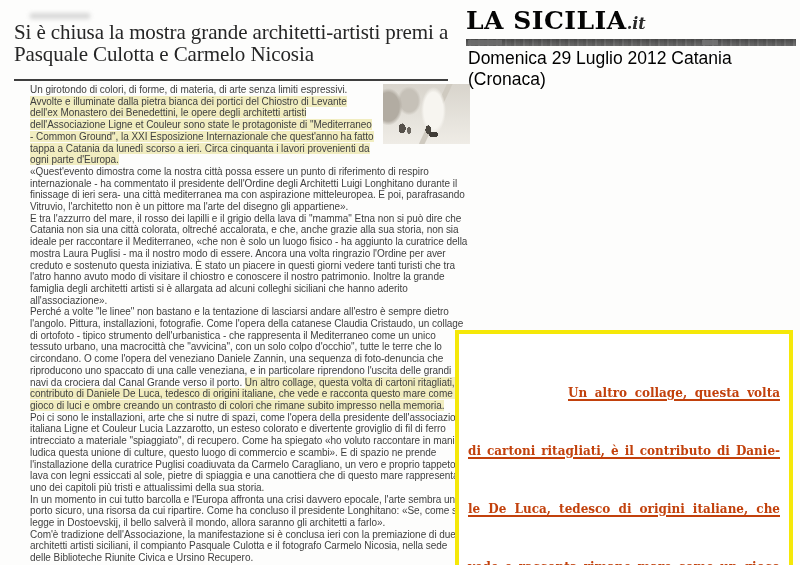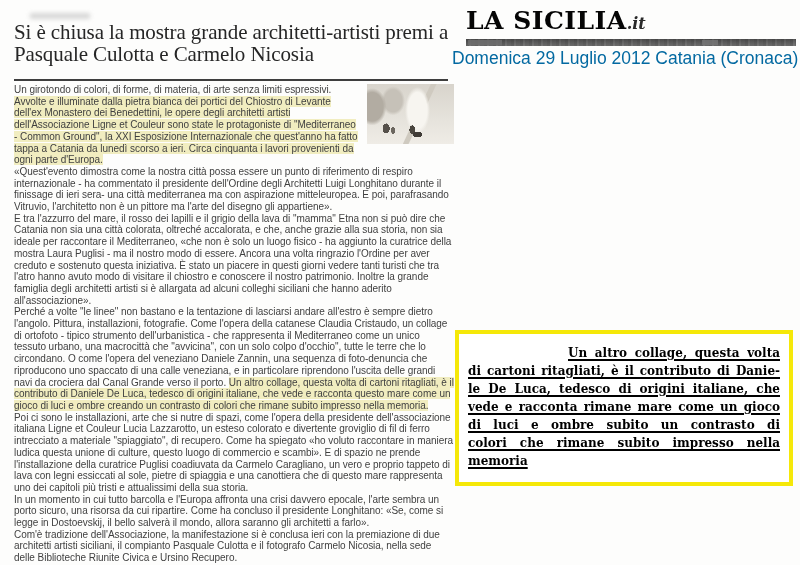--- a/index.html
+++ b/index.html
@@ -14,21 +14,21 @@
   }
   .headline{
     position:absolute; left:14px; top:22px; width:438px;
     font-family:"Liberation Serif","DejaVu Serif",serif;
     font-size:21px; line-height:21.5px; color:#262626; letter-spacing:-0.1px;
   }
   .headline-rule{
     position:absolute; left:14px; top:79px; width:434px; height:2px; background:#3e3e3e;
   }
   .article-body{
-    position:absolute; left:14px; top:84px; width:440px;
+    position:absolute; left:30px; top:84px; width:440px;
     font-size:10px; line-height:11.7px; color:#3f3f3f; letter-spacing:-0.05px;
     text-align:left;
   }
   .para{margin:0;}
   .hl{ background:var(--hl,#f1edc0); }
   .photo{
     float:right; width:87px; height:60px; margin:0 0 3px 7px;
     background:
       radial-gradient(ellipse 4px 6px at 52% 76%, #4a463f 0 70%, transparent 71%),
       radial-gradient(ellipse 5px 7px at 22% 74%, #55504a 0 70%, transparent 71%),
@@ -59,34 +59,34 @@
   }
   .masthead-bar::before{
     content:""; position:absolute; left:2px; top:1px; width:34px; height:5px;
     background:#6d6d6d; opacity:.85;
   }
   .masthead-bar::after{
     content:""; position:absolute; left:236px; top:1px; width:16px; height:5px;
     background:#757575; opacity:.8;
   }
   .dateline{
-    position:absolute; left:452px; top:48px;
-    font-size:17.5px; color:#0369a1; letter-spacing:0;
+    position:absolute; left:468px; top:48px;
+    font-size:17.5px; color:#000000; letter-spacing:0;
   }
   
   .callout{
     position:absolute; left:455px; top:330px; width:338px; box-sizing:border-box;
     border:4px solid var(--box-border,#f6e908); background:#fff;
     padding:10px 9px 12px 9px;
   }
   .box-line{
     font-family:"DejaVu Serif","Liberation Serif",serif; font-weight:bold;
-    font-size:12px; line-height:18px; color:#000000;
+    font-size:12px; line-height:18px; color:#c2410c;
     text-align:justify; text-align-last:justify;
-    text-decoration:underline; text-decoration-thickness:2px; text-underline-offset:2px;
+    text-decoration:underline; text-decoration-thickness:2px; text-underline-offset:2px;margin-top:40px;
   }
   .box-line.first{ padding-left:100px; }
   .box-line.last{ text-align-last:left; }
 </style>
 </head>
 <body>
 
 <div class="page">
 
   <div class="smudge"></div>

